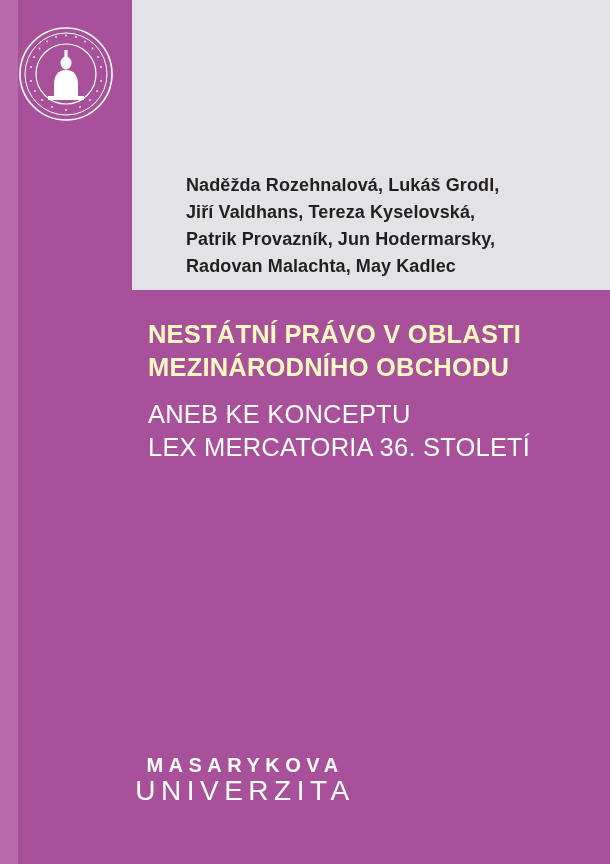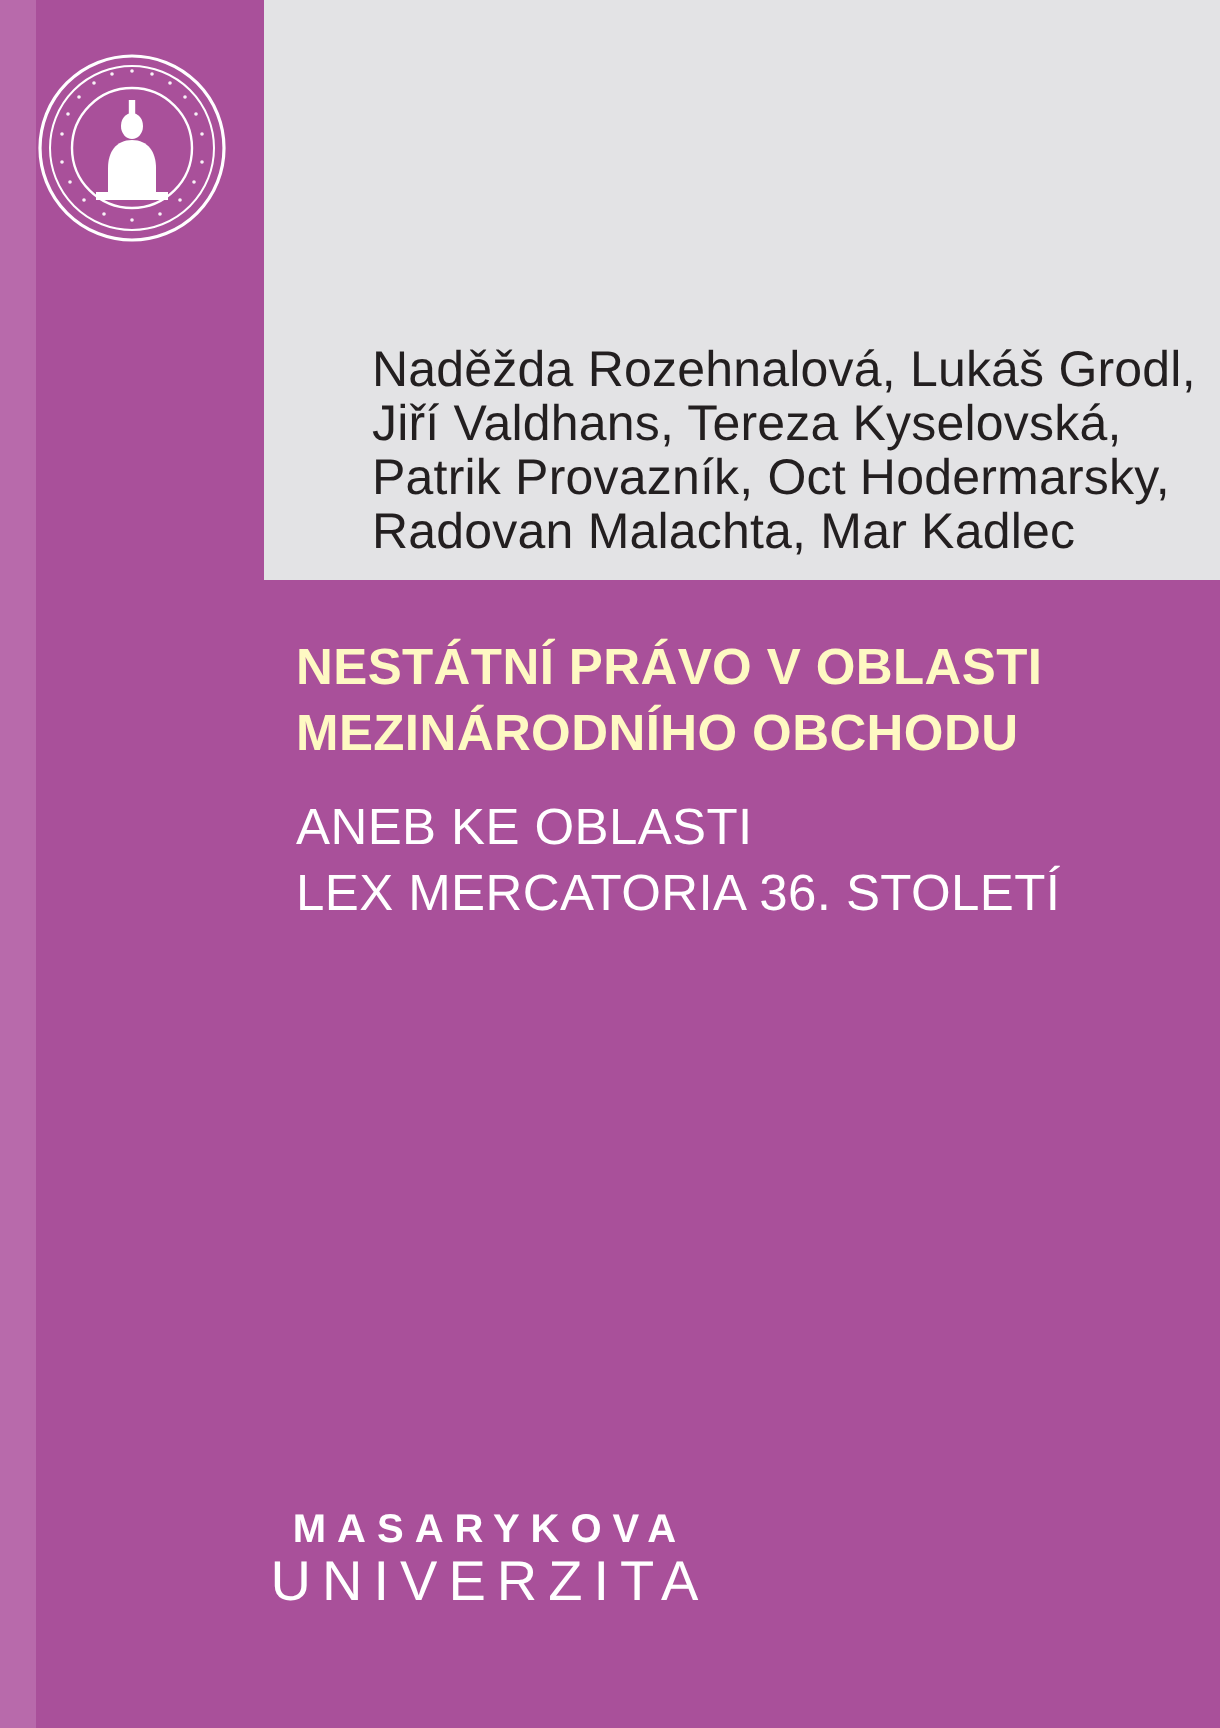--- a/index.html
+++ b/index.html
@@ -49,23 +49,23 @@
   .logo svg {
     display: block;
   }
 
   .authors {
     position: absolute;
     left: 186px;
     top: 172px;
     width: 400px;
     color: #231f20;
-    font-size: 25px;
+    font-size: 18px;
     line-height: 27px;
-    font-weight: normal;
+    font-weight: bold;
     letter-spacing: 0.1px;
   }
   .authors div {
     white-space: nowrap;
   }
 
   .title-main {
     position: absolute;
     left: 148px;
     top: 318px;
@@ -152,31 +152,31 @@
           <circle cx="21.5" cy="22.5" r="0.9"></circle>
         <circle cx="29" cy="15.5" r="0.9"></circle>
           <circle cx="38" cy="11" r="0.9"></circle>
       </g>
     </svg>
   </div>
 
   <div class="authors">
     <div>Naděžda Rozehnalová, Lukáš Grodl,</div>
     <div>Jiří Valdhans, Tereza Kyselovská,</div>
-    <div>Patrik Provazník, Oct Hodermarsky,</div>
-    <div>Radovan Malachta, Mar Kadlec</div>
+    <div>Patrik Provazník, Jun Hodermarsky,</div>
+    <div>Radovan Malachta, May Kadlec</div>
   </div>
 
   <div class="title-main">
     <div>NESTÁTNÍ PRÁVO V OBLASTI</div>
     <div>MEZINÁRODNÍHO OBCHODU</div>
   </div>
 
   <div class="title-sub">
-    <div>ANEB KE OBLASTI</div>
+    <div>ANEB KE KONCEPTU</div>
     <div>LEX MERCATORIA 36. STOLETÍ</div>
   </div>
 
   <div class="publisher">
     <div class="line1">MASARYKOVA</div>
     <div class="line2">UNIVERZITA</div>
   </div>
 
 </div>
 

